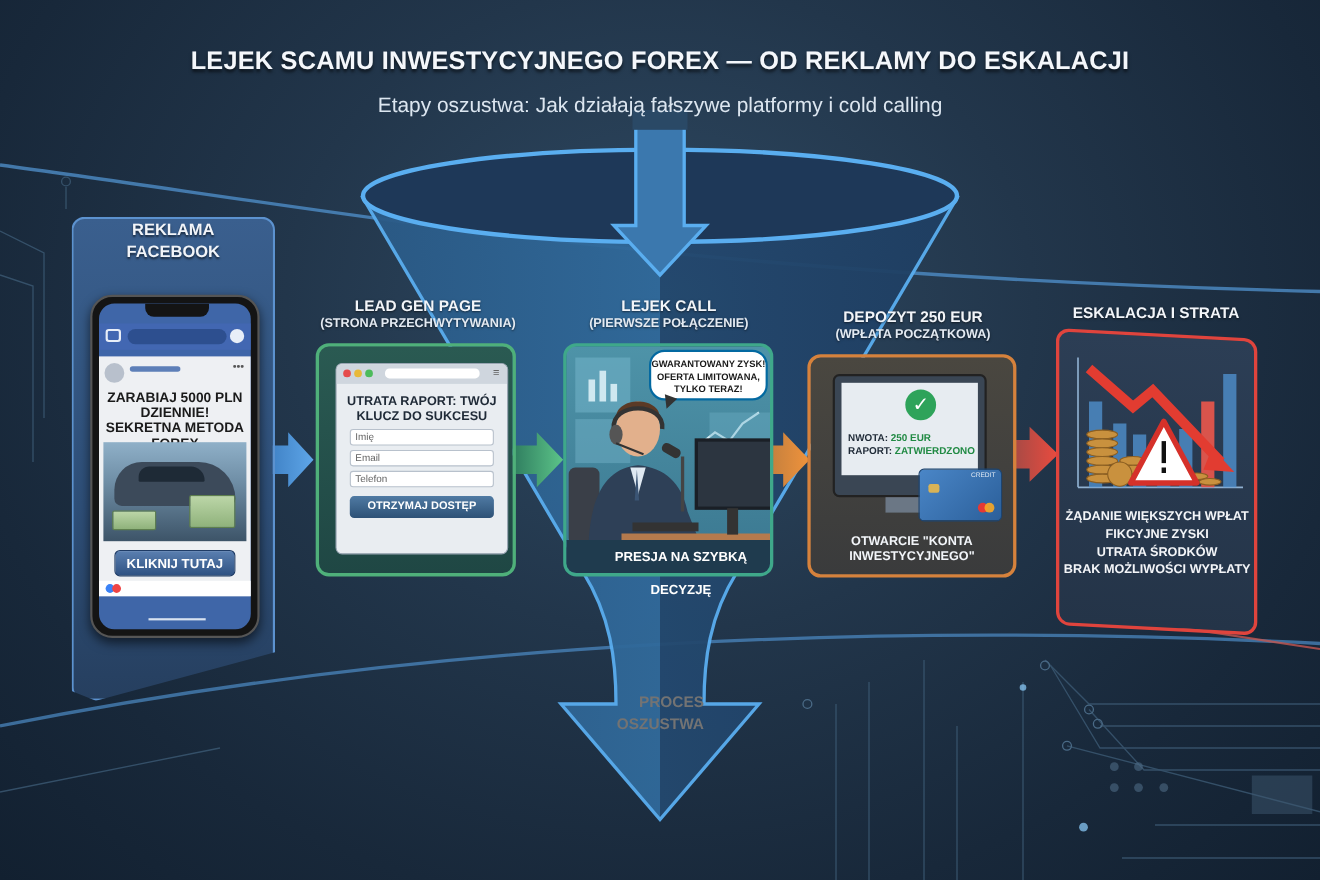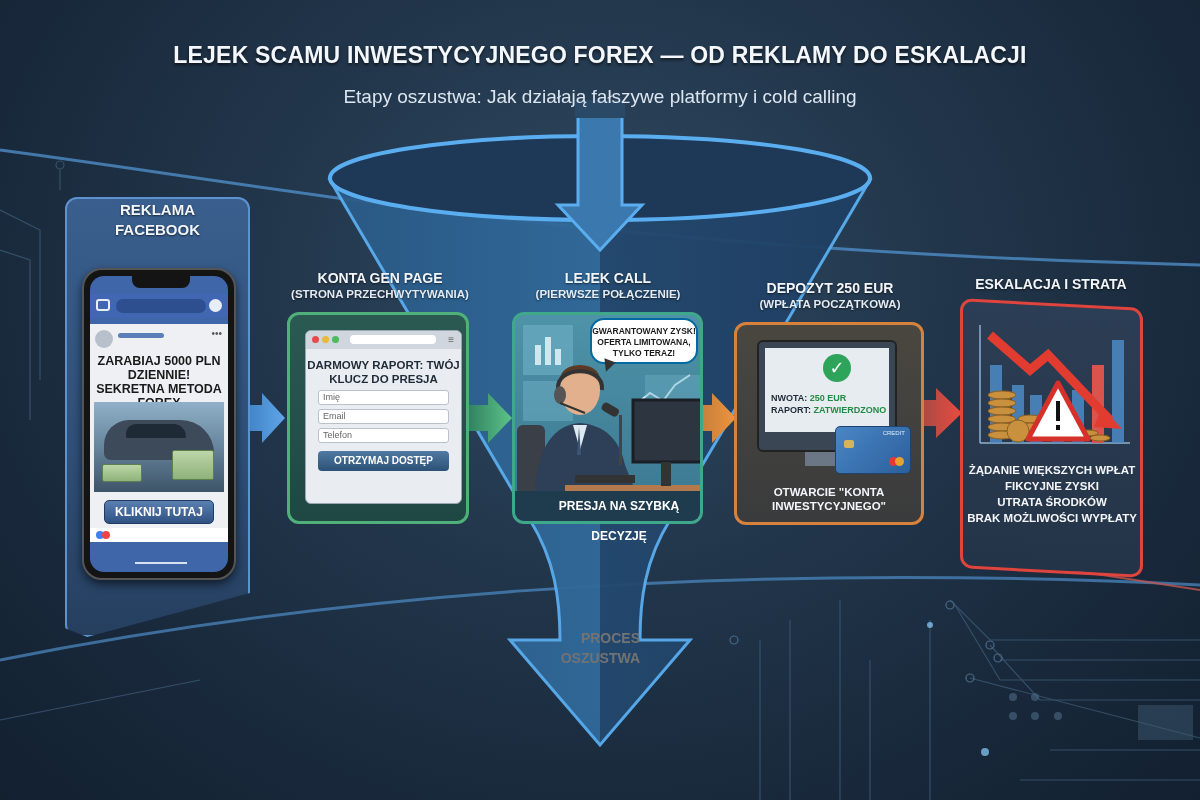--- a/index.html
+++ b/index.html
@@ -268,33 +268,33 @@
       <div class="post-footer">
         <div class="react1"></div>
         <div class="react2"></div>
       </div>
     </div>
     <div class="home-bar"></div>
   </div>
 </div>
 
 <div class="stage-label" style="left:285px;top:270px;width:190px;">
-  <span>KONTA GEN PAGE</span>
+  <span>LEAD GEN PAGE</span>
   <span class="sub">(STRONA PRZECHWYTYWANIA)</span>
 </div>
 <div class="frame card2"></div>
 <div class="browser">
   <div class="browser-bar">
     <span class="dot" style="left:6px;background:#e54b4b;"></span>
     <span class="dot" style="left:16px;background:#e8b93a;"></span>
     <span class="dot" style="left:26px;background:#4cbb5b;"></span>
     <span class="url"></span>
     <span class="hamb">≡</span>
   </div>
-  <div class="lead-title">DARMOWY RAPORT: TWÓJ KLUCZ DO PRESJA</div>
+  <div class="lead-title">UTRATA RAPORT: TWÓJ KLUCZ DO SUKCESU</div>
   <div class="field">Imię</div>
   <div class="field">Email</div>
   <div class="field">Telefon</div>
   <div class="lead-btn">OTRZYMAJ DOSTĘP</div>
 </div>
 
 <div class="stage-label" style="left:510px;top:270px;width:196px;">
   <span>LEJEK CALL</span>
   <span class="sub">(PIERWSZE POŁĄCZENIE)</span>
 </div>

